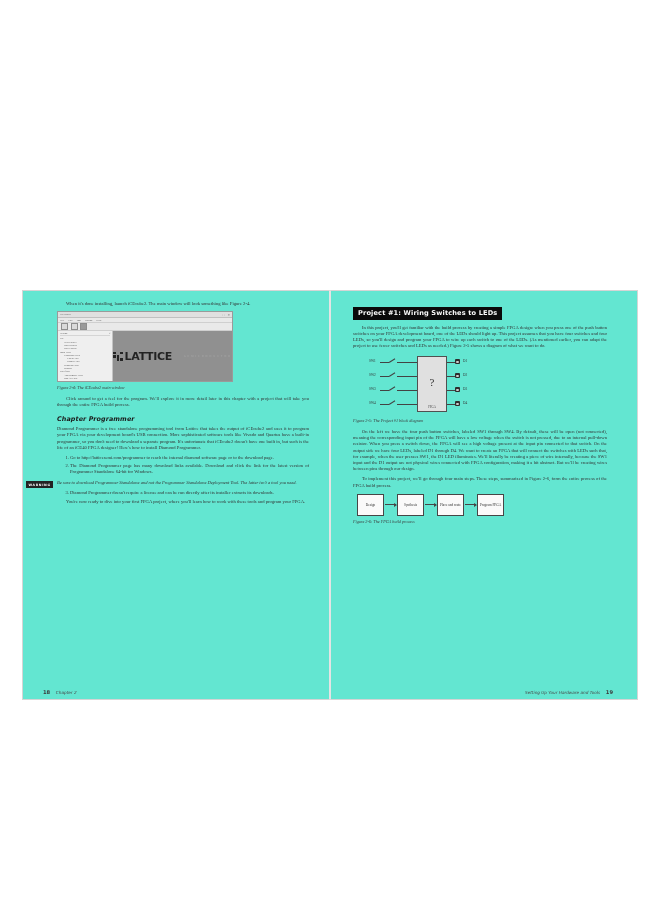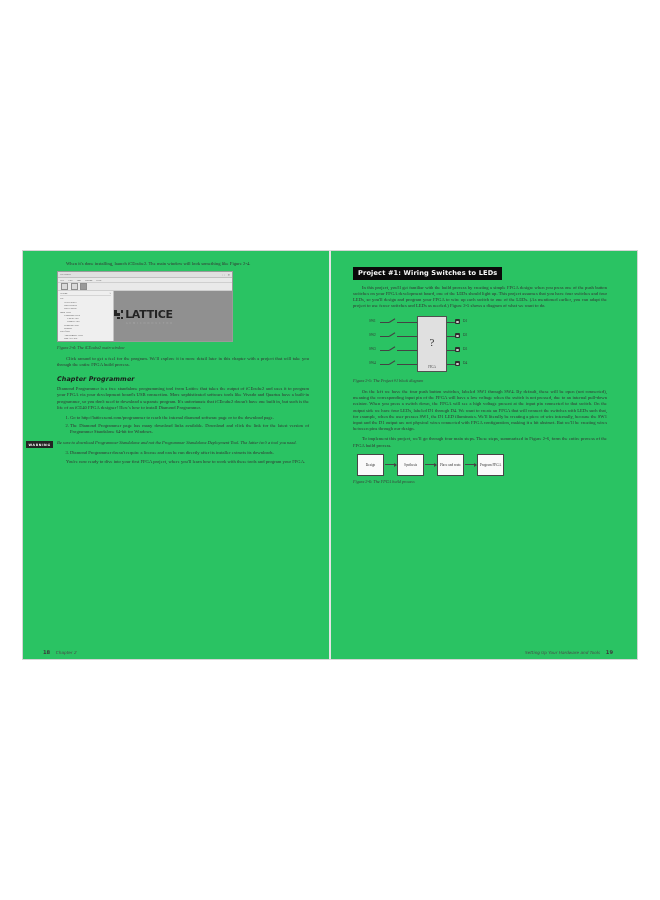--- a/index.html
+++ b/index.html
@@ -24,23 +24,24 @@
     height: 410px;
     display: flex;
     background: #ffffff;
   }
 
   .page {
     position: relative;
     width: 50%;
     height: 100%;
     box-sizing: border-box;
-    background: #22c55e;
+    background: #5eead4;
     border: 1px solid #d8d8d8;
     filter: contrast(0.92) brightness(1.02);
+    margin-top: 40px;
   }
   .page.left  { border-right: 1px solid #e8e8e8; }
   .page.right { border-left: 1px solid #e8e8e8; }
 
   .page-inner {
     position: absolute;
     left: 34px;
     right: 20px;
     top: 10px;
     bottom: 26px;
@@ -222,22 +223,22 @@
     font-size: 2.5px;
     color: #3a3a3a;
     line-height: 3.3px;
     white-space: nowrap;
     filter: blur(0.12px);
   }
   .app-canvas {
     flex: 1;
     background: #8f8f8f;
     display: flex;
-    flex-direction: column;
-    align-items: flex-start;
+    flex-direction: row;
+    align-items: center;
     justify-content: center;
   }
   .lattice-wrap { display: flex; align-items: center; gap: 2px; }
   .lattice-sq {
     display: grid;
     grid-template-columns: repeat(3, 2.6px);
     grid-template-rows: repeat(3, 2.6px);
     gap: 0.7px;
   }
   .lattice-sq i { background: #171717; display: block; }

